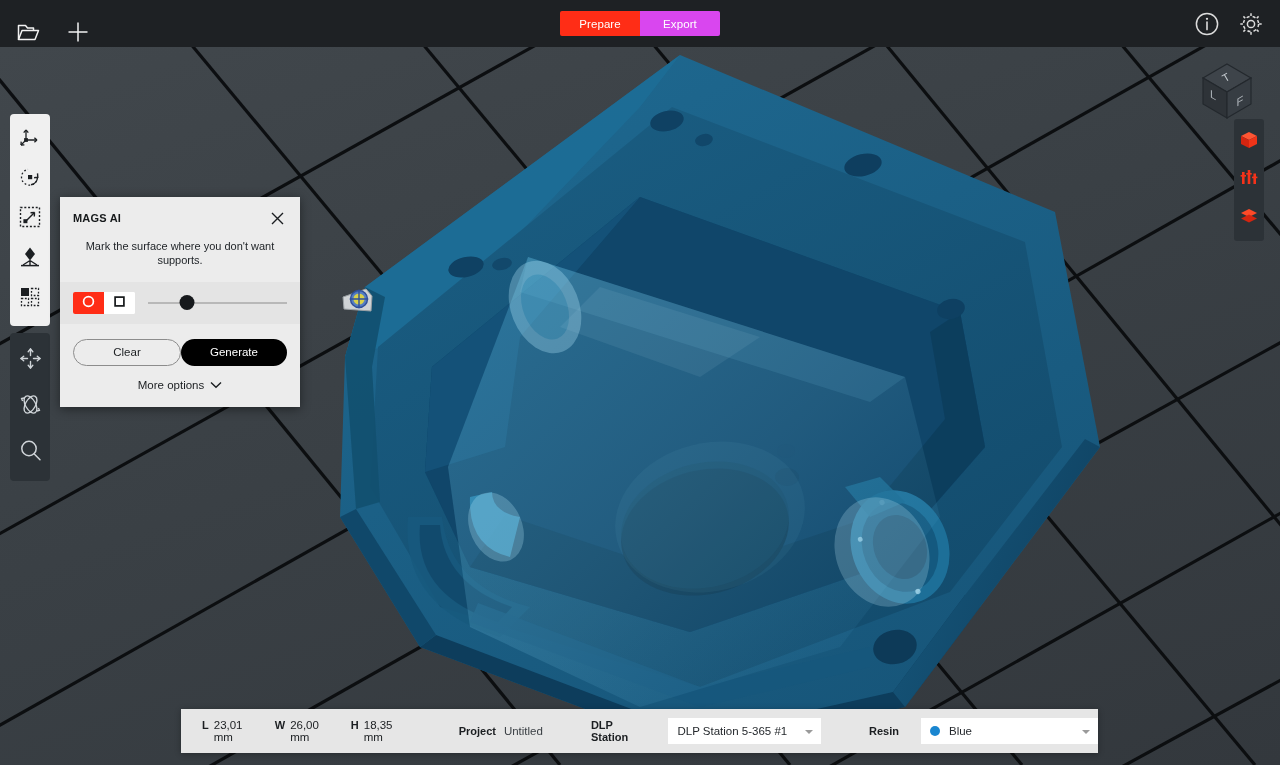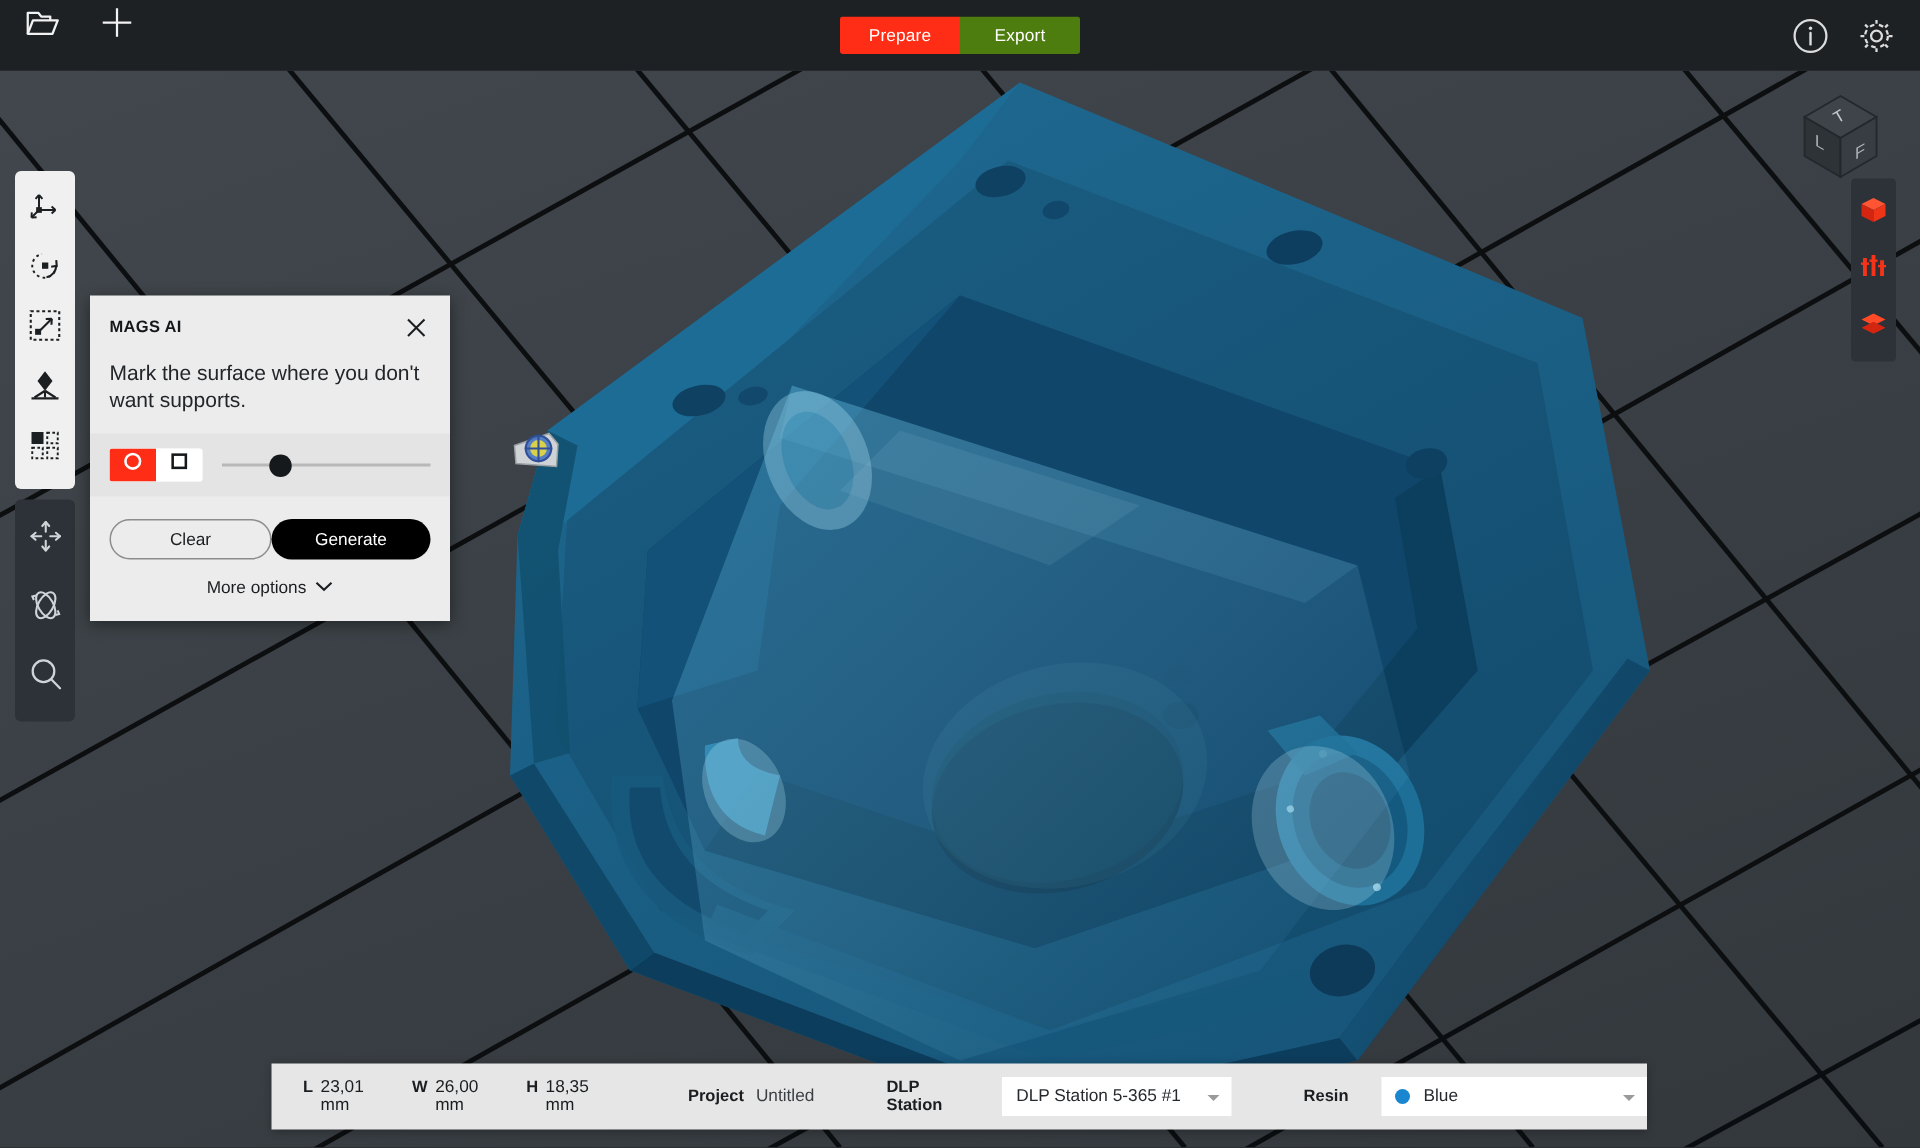--- a/index.html
+++ b/index.html
@@ -14,41 +14,41 @@
     position: relative;
     width: 1280px; height: 765px;
     overflow: hidden;
   }
 
   
   .topbar {
     position: absolute; top: 0; left: 0;
     width: 1280px; height: 47px;
     background: #1e2124;
-    display: flex; align-items: flex-start;
+    display: flex; align-items: flex-end;
     z-index: 40;
   }
   .topbar-left { display: flex; align-items: center; gap: 20px; padding-left: 13px; }
   .tb-icon {
     width: 30px; height: 30px;
     display: flex; align-items: center; justify-content: center;
     cursor: pointer;
   }
   .tb-icon svg { display: block; }
 
   .tab-group {
     position: absolute; left: 560px; top: 11px;
     display: flex; height: 25px;
     border-radius: 2px; overflow: hidden;
   }
   .tab {
     display: flex; align-items: center; justify-content: center;
     height: 25px; width: 80px;
     font-size: 11.5px; color: #ffffff;
-    background: #4d7c0f;
+    background: #d946ef;
     cursor: pointer;
     letter-spacing: .1px;
   }
   .tab.active { background: #ff2d16; }
 
   .topbar-right {
     position: absolute; right: 14px; top: 0;
     height: 47px; display: flex; align-items: center; gap: 14px;
   }
 
@@ -121,21 +121,21 @@
   .dlg-title {
     font-size: 11px; font-weight: bold; color: #15181a;
     letter-spacing: .2px;
   }
   .dlg-close {
     width: 18px; height: 18px; cursor: pointer;
     display: flex; align-items: center; justify-content: center;
   }
   .dlg-desc {
     padding: 12px 13px 0 13px;
-    font-size: 14px; color: #22262a; line-height: 1.3;
+    font-size: 11px; color: #22262a; line-height: 1.3; text-align: center;
   }
   .dlg-row {
     margin-top: 14px;
     background: #e4e4e4;
     padding: 10px 13px;
     display: flex; align-items: center; gap: 13px;
   }
   .brush-group {
     display: flex; background: #ffffff; border-radius: 2px; overflow: hidden;
     height: 22px;

